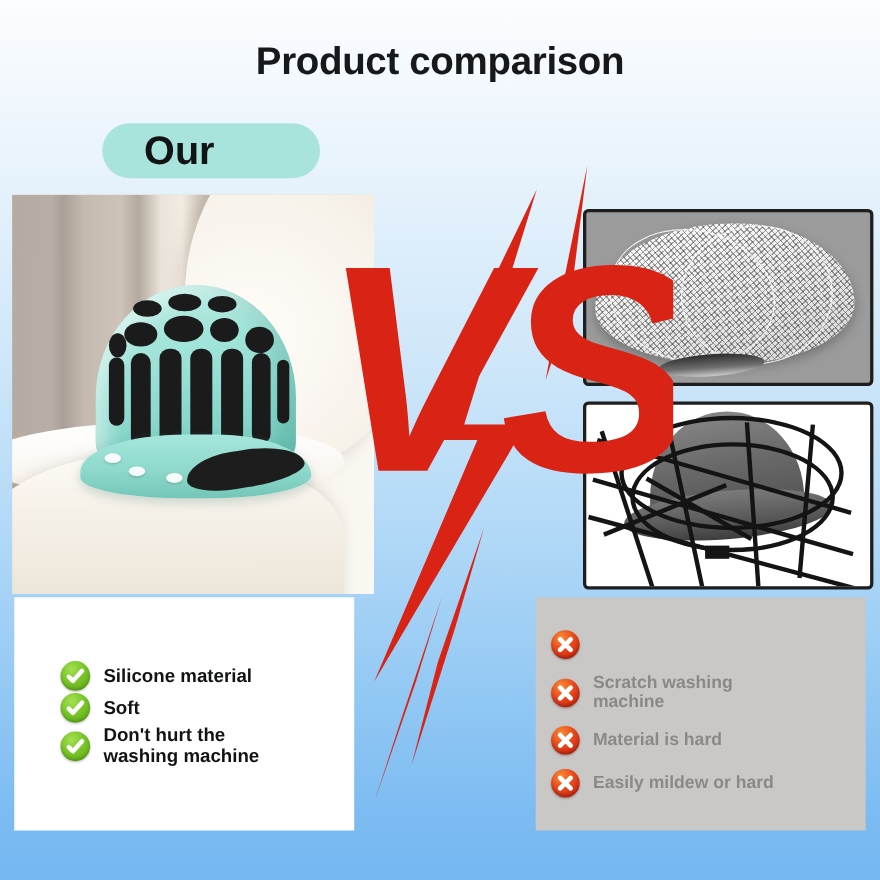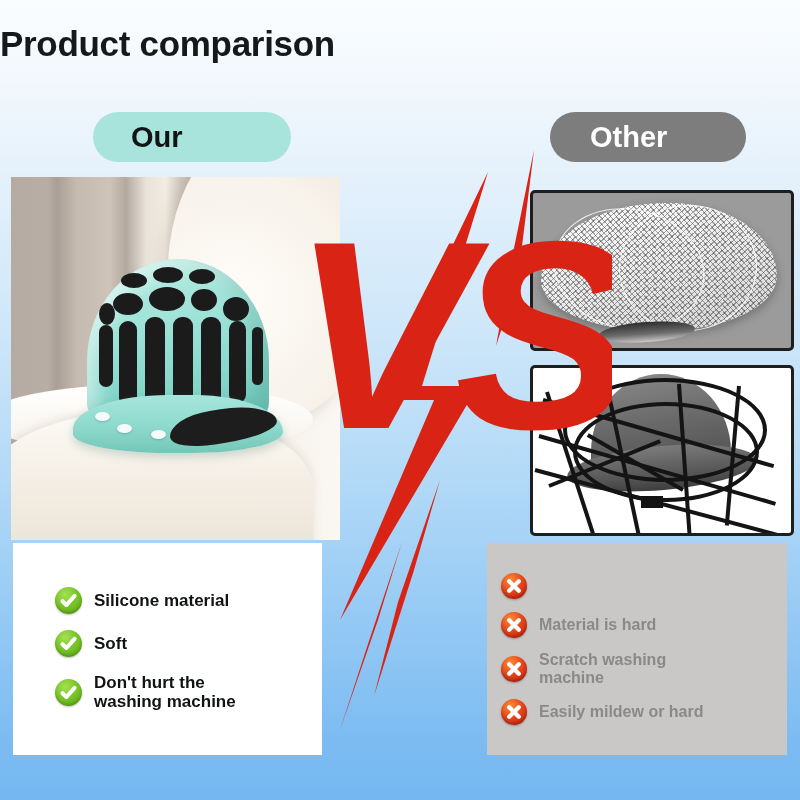--- a/index.html
+++ b/index.html
@@ -26,38 +26,38 @@
         #b2d9f7 60%,
         #94c9f4 78%,
         #7dbcf2 92%,
         #74b7f1 100%);
     overflow: hidden;
   }
 
   
   .title {
     position: absolute;
-    top: 24px;
+    top: 36px;
     left: 0;
     width: 800px;
-    text-align: left;
+    text-align: center;
     font-size: 35px;
     font-weight: bold;
     color: #16181a;
     letter-spacing: -0.3px;
   }
 
   
   .pill {
     position: absolute;
     height: 50px;
     border-radius: 25px;
     display: flex;
     align-items: center;
-    font-size: 29px;
+    font-size: 36px;
     font-weight: bold;
     box-sizing: border-box;
   }
   .pill-our {
     left: 93px;
     top: 112px;
     width: 198px;
     background: #a9e4dc;
     color: #111315;
     padding-left: 38px;
@@ -305,21 +305,21 @@
     position: absolute;
     left: 0;
     top: 0;
     width: 100%;
     height: 100%;
     box-sizing: border-box;
     display: flex;
     flex-direction: column;
     justify-content: center;
   }
-  .feat-list.ours { padding: 4px 10px 4px 42px; gap: 16px; }
+  .feat-list.ours { padding: 4px 10px 4px 42px; gap: 2px; }
   .feat-list.other { padding: 6px 10px 6px 14px; gap: 13px; }
 
   .feat-row {
     display: flex;
     align-items: center;
     gap: 12px;
   }
 
   .ico {
     flex: 0 0 auto;
@@ -352,23 +352,20 @@
 </style>
 </head>
 <body>
 
 <div id="stage">
 
   <div class="title">Product comparison</div>
 
   <div class="pill pill-our">
     <span>Our</span>
-  </div>
-  <div class="pill pill-other">
-    <span>Other</span>
   </div>
 
   <div class="photo photo-left">
     <div class="pl-wall"></div>
     <div class="pl-pillar"></div>
     <div class="pl-podium-top"></div>
     <div class="pl-podium"></div>
 
     <div class="cap">
       <div class="cap-dome"></div>
@@ -482,31 +479,31 @@
           </svg>
         </span>
       </div>
 
       <div class="feat-row">
         <span class="ico ico-x">
           <svg width="26" height="26" viewBox="0 0 26 26">
             <path d="M8.2 8.2 L17.8 17.8 M17.8 8.2 L8.2 17.8" stroke="#ffffff" stroke-width="4.2" stroke-linecap="round"></path>
           </svg>
         </span>
-        <span class="feat-text">Material is hard</span>
+        <span class="feat-text">Scratch washing
+machine</span>
       </div>
 
       <div class="feat-row">
         <span class="ico ico-x">
           <svg width="26" height="26" viewBox="0 0 26 26">
             <path d="M8.2 8.2 L17.8 17.8 M17.8 8.2 L8.2 17.8" stroke="#ffffff" stroke-width="4.2" stroke-linecap="round"></path>
           </svg>
         </span>
-        <span class="feat-text">Scratch washing
-machine</span>
+        <span class="feat-text">Material is hard</span>
       </div>
 
       <div class="feat-row">
         <span class="ico ico-x">
           <svg width="26" height="26" viewBox="0 0 26 26">
             <path d="M8.2 8.2 L17.8 17.8 M17.8 8.2 L8.2 17.8" stroke="#ffffff" stroke-width="4.2" stroke-linecap="round"></path>
           </svg>
         </span>
         <span class="feat-text">Easily mildew or hard</span>
       </div>

